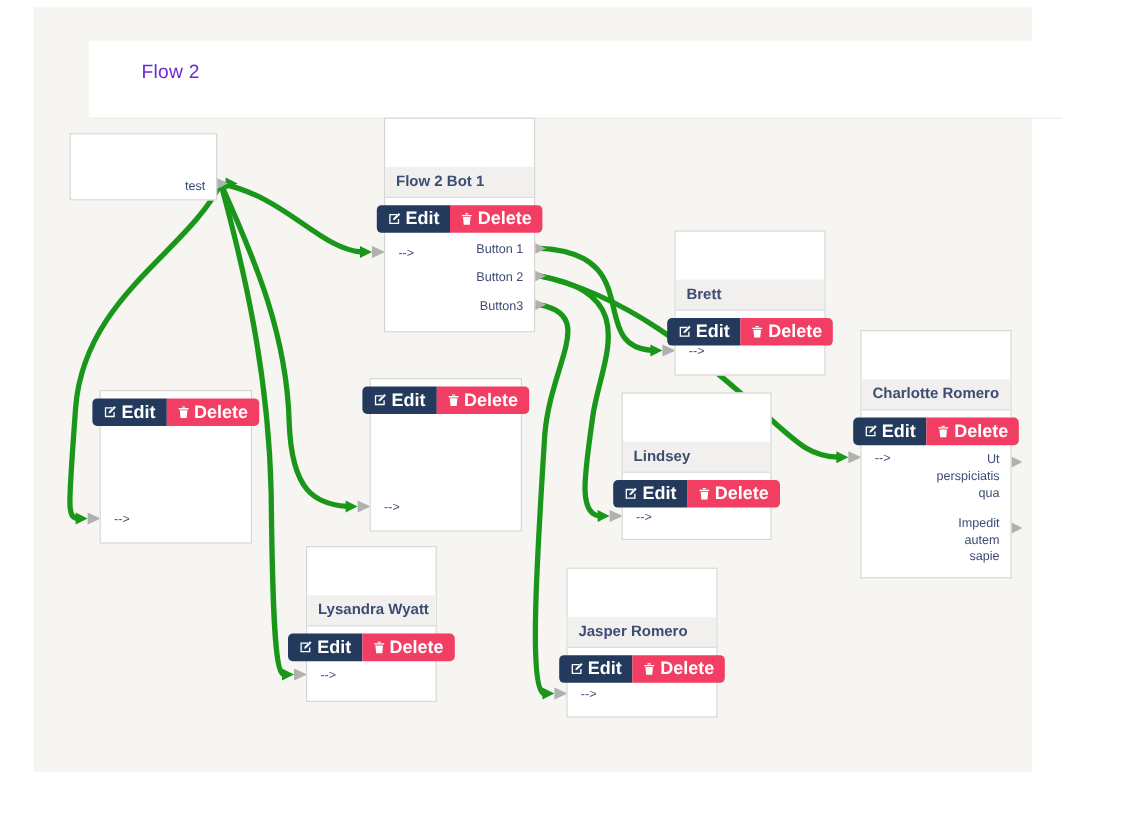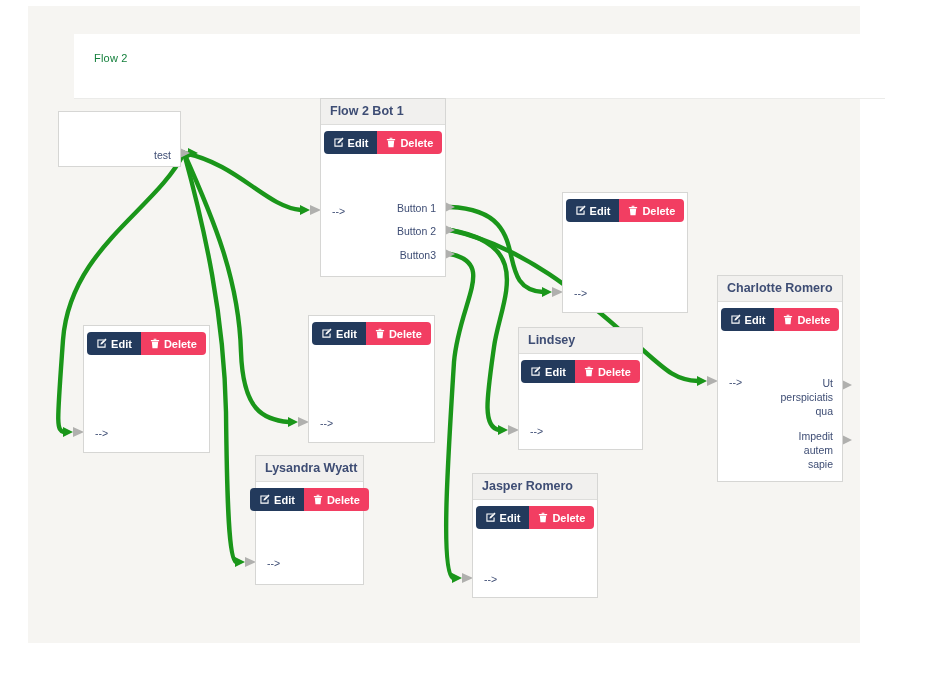--- a/index.html
+++ b/index.html
@@ -10,39 +10,39 @@
   }
   .canvas-panel{
     position:absolute;left:28px;top:6px;width:832px;height:637px;
     background:#f6f5f2;
   }
   .header-card{
     position:absolute;left:46px;top:28px;width:811px;height:64px;
     background:#ffffff;border-bottom:1px solid #ebebe9;
   }
   .page-title{
-    position:absolute;left:20px;top:18px;
-    font-size:11px;color:#15803d;letter-spacing:.2px;
+    position:absolute;left:44px;top:18px;
+    font-size:16px;color:#6d28d9;letter-spacing:.2px;
   }
   #wires{position:absolute;left:0;top:0;z-index:2;pointer-events:none;}
   #nodes{position:absolute;left:0;top:0;z-index:3;width:0;height:0;}
   .node{
     position:absolute;background:#ffffff;border:1px solid #d6d6d4;
     box-sizing:border-box;
   }
   .node-header{
     height:26px;line-height:25px;padding:0 9px;box-sizing:border-box;
     background:#f1f0ee;border-bottom:1px solid #dddddb;
     font-size:12.5px;font-weight:bold;color:#3e4d74;
-    white-space:nowrap;overflow:hidden;cursor:move;
+    white-space:nowrap;overflow:hidden;cursor:move;margin-top:40px;
   }
   .btn-row{display:flex;justify-content:center;margin-top:6px;}
   .btn{
     display:flex;align-items:center;gap:4px;height:23px;padding:0 9px;
-    border:none;font-size:11px;font-weight:bold;color:#ffffff;cursor:pointer;
+    border:none;font-size:15px;font-weight:bold;color:#ffffff;cursor:pointer;
     font-family:inherit;
   }
   .btn-edit{background:#233a5c;border-radius:4px 0 0 4px;}
   .btn-delete{background:#f23e62;border-radius:0 4px 4px 0;}
   .btn svg{display:block;}
   .port{
     position:absolute;font-size:10.5px;color:#3e4d74;line-height:14px;
     white-space:nowrap;
   }
   .port-in{left:11px;}
@@ -121,20 +121,21 @@
         <div>Button 1</div>
       </div>
       <div class="port port-out" style="top: 125px;">
         <div>Button 2</div>
       </div>
       <div class="port port-out" style="top: 149px;">
         <div>Button3</div>
       </div>
     </div>
     <div class="node" style="left: 562px; top: 192px; width: 126px; height: 121px;">
+      <div class="node-header">Brett</div>
       <div class="btn-row">
         <button class="btn btn-edit">
           <span>
             <svg width="11" height="11" viewBox="0 0 16 16">
               <path fill="#fff" d="M12 2H2v12h12V8h-1.6v4.4H3.6V3.6H12zM13.6.6l1.8 1.8-6.6 6.6-2.4.6.6-2.4z"></path>
             </svg>
           </span>
           <span>Edit</span>
         </button>
         <button class="btn btn-delete">

